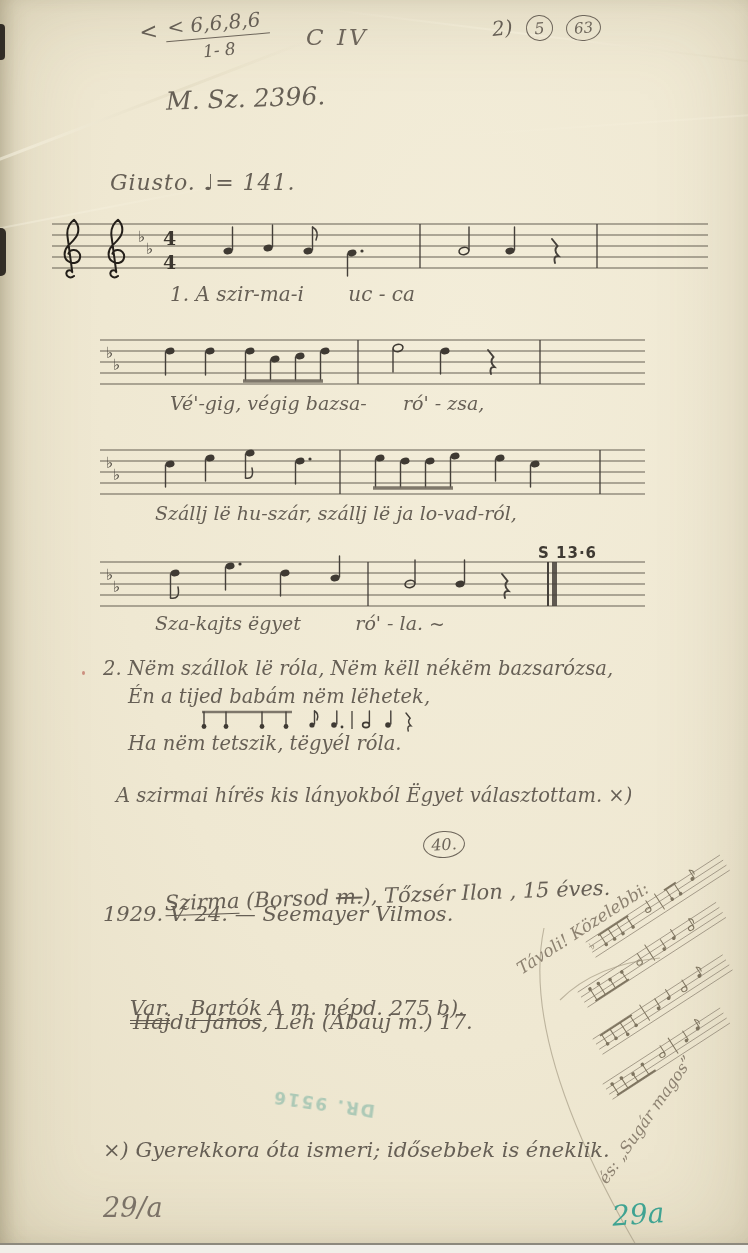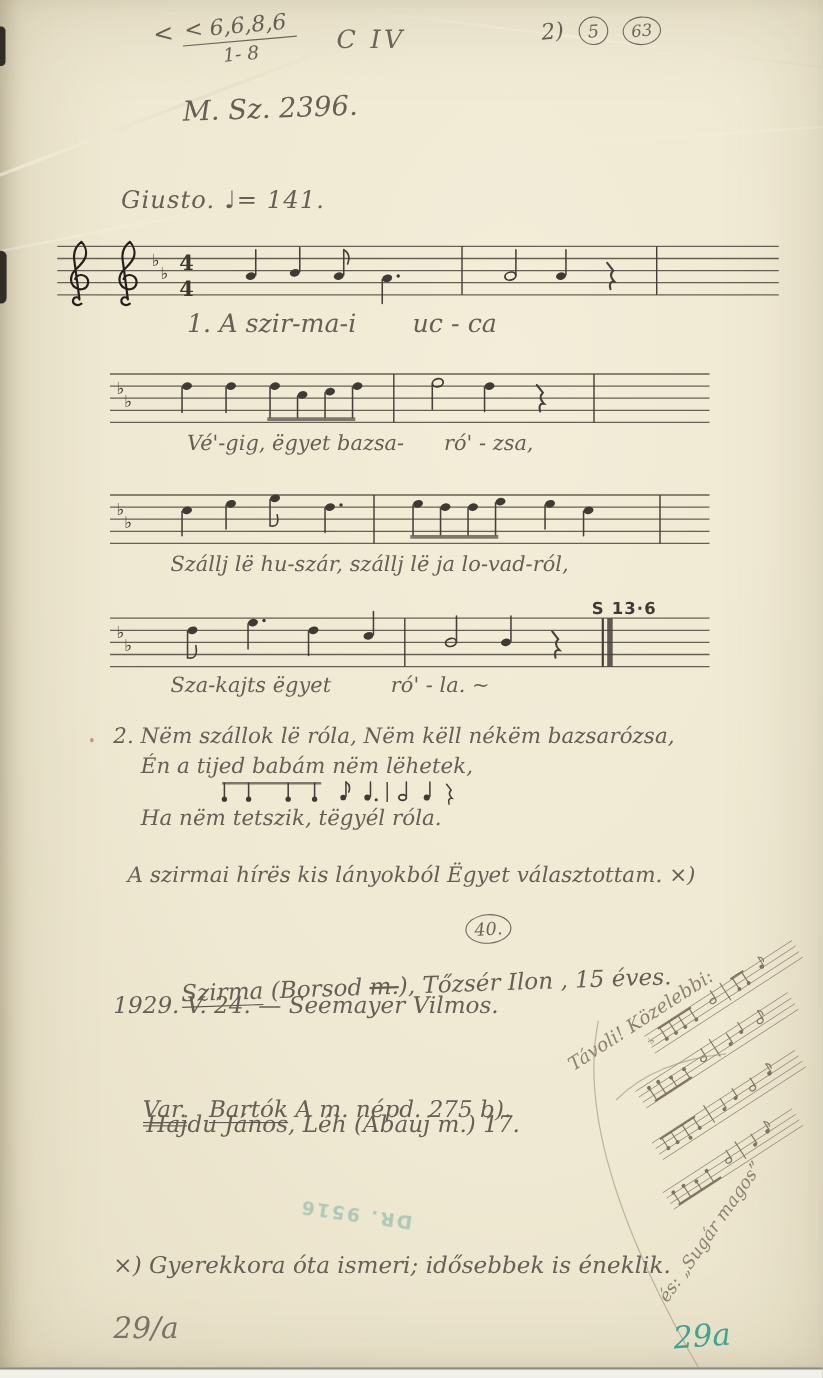--- a/index.html
+++ b/index.html
@@ -101,21 +101,21 @@
     <line class="bl" x1="368" y1="6" x2="368" y2="50"></line>
     <ellipse class="nho" cx="412" cy="33" rx="5" ry="3.6" transform="rotate(-14 412 33)"></ellipse>
       <line class="st" x1="417" y1="32" x2="417" y2="9"></line>
     <ellipse class="nh" cx="458" cy="33" rx="4.6" ry="3.4" transform="rotate(-14 458 33)"></ellipse>
       <line class="st" x1="462.5" y1="32" x2="462.5" y2="9"></line>
     <g transform="translate(500,21)">
         <path class="rst" d="M0 0 l5.5 7 q-4.5 4.5 1 10 q-5.5 -0.5 -3.5 7"></path>
       </g>
     <line class="bl" x1="545" y1="6" x2="545" y2="50"></line>
   </svg>
-  <div class="abs hw" style="left:170px;top:282px;font-size:23px;">1. A szir-ma-i       uc - ca</div>
+  <div class="abs hw" style="left:170px;top:282px;font-size:20px;">1. A szir-ma-i       uc - ca</div>
 
   <svg class="abs" style="left:100px;top:334px;" width="545" height="56" viewBox="0 0 545 56">
     <line class="sl" x1="0" y1="6" x2="545" y2="6"></line>
     <line class="sl" x1="0" y1="17" x2="545" y2="17"></line>
     <line class="sl" x1="0" y1="28" x2="545" y2="28"></line>
     <line class="sl" x1="0" y1="39" x2="545" y2="39"></line>
     <line class="sl" x1="0" y1="50" x2="545" y2="50"></line>
     <text class="flat" x="6" y="24">♭</text>
     <text class="flat" x="13" y="36">♭</text>
     <ellipse class="nh" cx="70" cy="17" rx="4.6" ry="3.4" transform="rotate(-14 70 17)"></ellipse>
@@ -134,21 +134,21 @@
     <line class="bl" x1="258" y1="6" x2="258" y2="50"></line>
     <ellipse class="nho" cx="298" cy="14" rx="5" ry="3.6" transform="rotate(-14 298 14)"></ellipse>
       <line class="st" x1="293" y1="15" x2="293" y2="38"></line>
     <ellipse class="nh" cx="345" cy="17" rx="4.6" ry="3.4" transform="rotate(-14 345 17)"></ellipse>
       <line class="st" x1="340.5" y1="18" x2="340.5" y2="40"></line>
     <g transform="translate(388,16)">
         <path class="rst" d="M0 0 l5.5 7 q-4.5 4.5 1 10 q-5.5 -0.5 -3.5 7"></path>
       </g>
     <line class="bl" x1="440" y1="6" x2="440" y2="50"></line>
   </svg>
-  <div class="abs hw" style="left:170px;top:392px;font-size:19px;">Vé'-gig, ëgyet bazsa-      ró' - zsa,</div>
+  <div class="abs hw" style="left:170px;top:392px;font-size:19px;">Vé'-gig, végig bazsa-      ró' - zsa,</div>
 
   <svg class="abs" style="left:100px;top:444px;" width="545" height="56" viewBox="0 0 545 56">
     <line class="sl" x1="0" y1="6" x2="545" y2="6"></line>
     <line class="sl" x1="0" y1="17" x2="545" y2="17"></line>
     <line class="sl" x1="0" y1="28" x2="545" y2="28"></line>
     <line class="sl" x1="0" y1="39" x2="545" y2="39"></line>
     <line class="sl" x1="0" y1="50" x2="545" y2="50"></line>
     <text class="flat" x="6" y="24">♭</text>
     <text class="flat" x="13" y="36">♭</text>
     <ellipse class="nh" cx="70" cy="20" rx="4.6" ry="3.4" transform="rotate(-14 70 20)"></ellipse>

